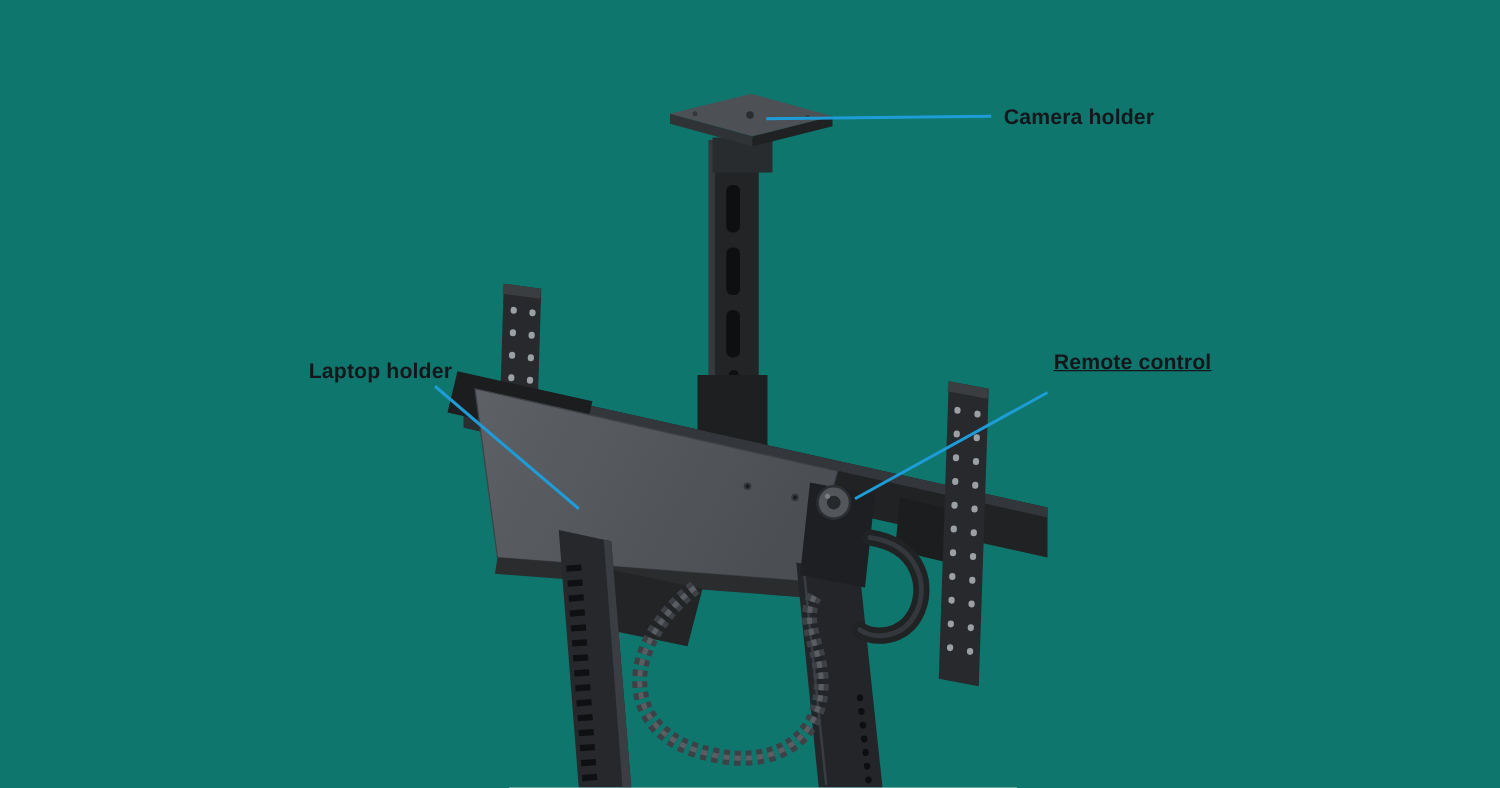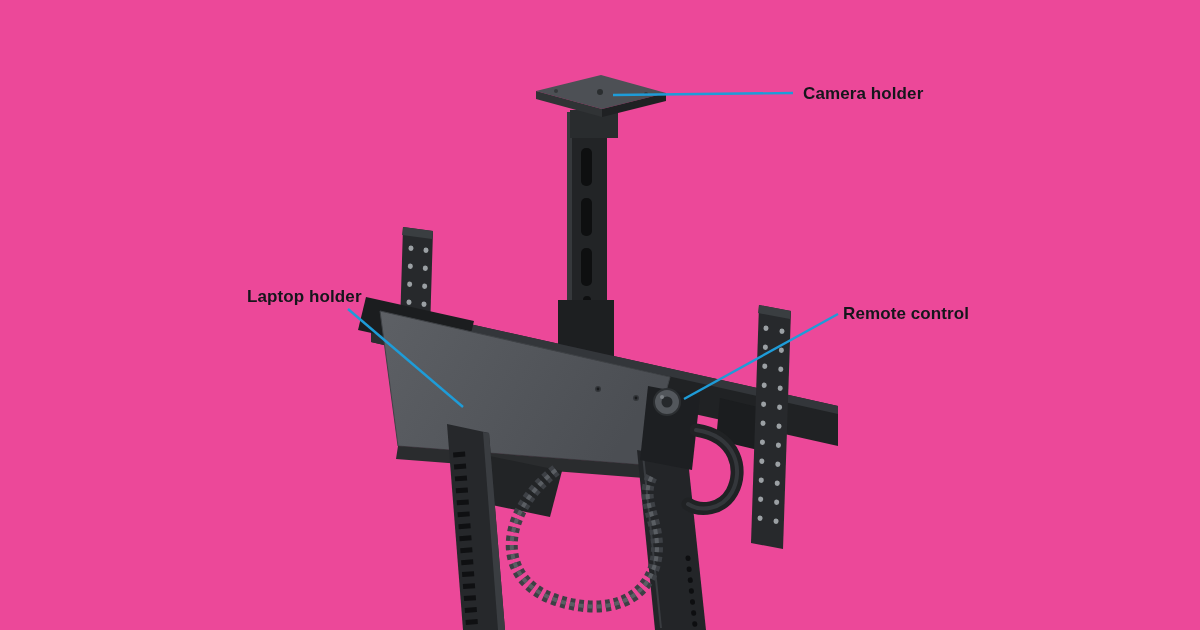--- a/index.html
+++ b/index.html
@@ -1,34 +1,34 @@
 <!DOCTYPE html>
 <html><head>
 <meta charset="utf-8">
 <style>
   html,body{margin:0;padding:0;}
   body{background:#ffffff;font-family:"Liberation Sans",sans-serif;}
   .stage{
     position:relative;
     width:1200px;height:630px;
-    background:#ec4899;
+    background:#0f766e;
     overflow:hidden;
   }
   .illustration{position:absolute;left:0;top:0;width:1200px;height:630px;}
   .callout-label{
     position:absolute;
     font-size:17px;
     font-weight:700;
     color:#15161b;
     letter-spacing:0.1px;
     white-space:nowrap;
   }
   .label-camera{left:803px;top:84px;}
   .label-laptop{left:247px;top:287px;}
-  .label-remote{left:843px;top:304px;}
+  .label-remote{left:843px;top:280px;text-decoration:underline;}
 </style>
 </head>
 <body>
 
 <div class="stage">
 
   <svg class="illustration" viewBox="0 0 1200 630" aria-hidden="true">
     <defs>
       <linearGradient id="gshelf" x1="0" y1="0" x2="1" y2="0.3">
         <stop offset="0" stop-color="#5d6065"></stop>

